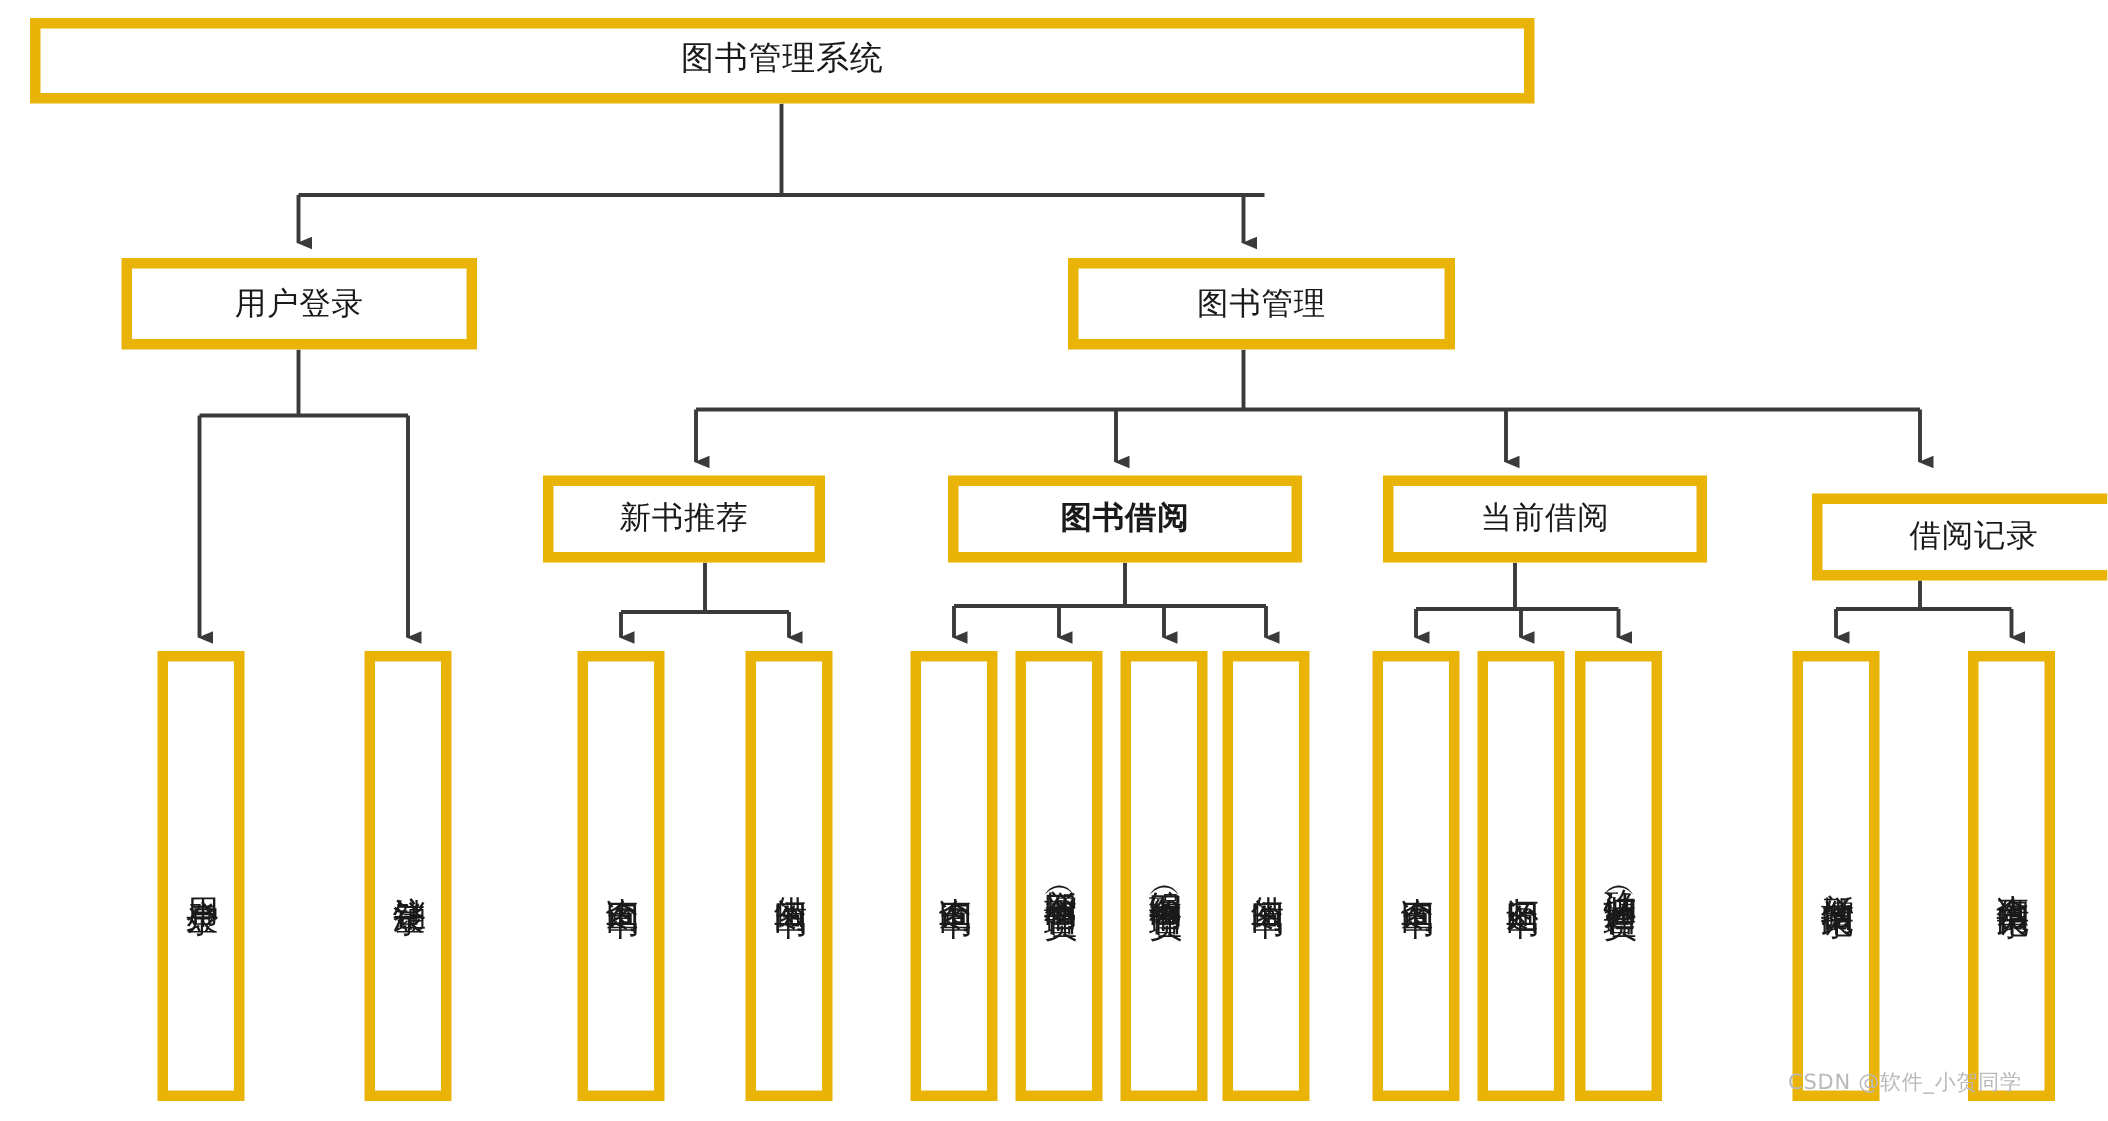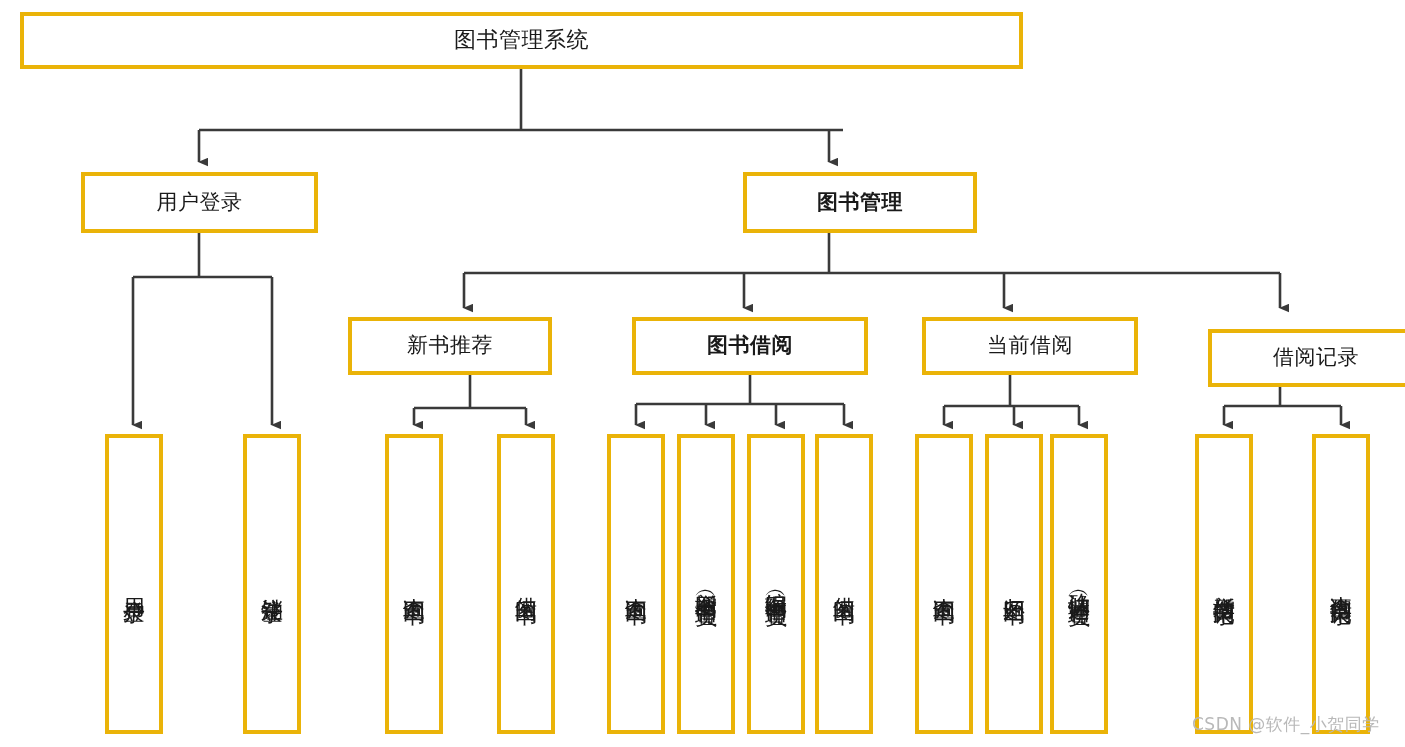--- a/index.html
+++ b/index.html
@@ -23,21 +23,21 @@
     left: 0;
     top: 0;
     width: 1405px;
     height: 747px;
     pointer-events: none;
   }
   .node {
     position: absolute;
     box-sizing: border-box;
     background: #ffffff;
-    border: 4px solid #eab308;
+    border: 7px solid #eab308;
     display: flex;
     align-items: center;
     justify-content: center;
     color: #1a1a1a;
   }
   .node-label {
     display: block;
     text-align: center;
     line-height: 1.12;
     letter-spacing: 0.5px;
@@ -61,21 +61,21 @@
     font-size: 22px;
     line-height: 1.0;
     letter-spacing: 2px;
     white-space: nowrap;
     max-height: 272px;
   }
   .watermark {
     position: absolute;
     left: 1192px;
     top: 713px;
-    font-size: 17px;
+    font-size: 14px;
     color: #b9b9b9;
     white-space: nowrap;
     letter-spacing: 0.5px;
   }
 </style>
 </head>
 <body>
 
 <div id="diagram-root">
 
@@ -129,25 +129,25 @@
     </g>
   </svg>
 
   <div class="node horiz root" style="left:20px; top:12px; width:1003px; height:57px;">
     <span class="node-label">图书管理系统</span>
   </div>
 
   <div class="node horiz" style="left:81px; top:172px; width:237px; height:61px;">
     <span class="node-label">用户登录</span>
   </div>
-  <div class="node horiz" style="left:743px; top:172px; width:234px; height:61px;font-weight:bold;">
+  <div class="node horiz" style="left:712px; top:172px; width:258px; height:61px;">
     <span class="node-label">图书管理</span>
   </div>
 
-  <div class="node horiz" style="left:348px; top:317px; width:204px; height:58px;">
+  <div class="node horiz" style="left:362px; top:317px; width:188px; height:58px;">
     <span class="node-label">新书推荐</span>
   </div>
   <div class="node horiz" style="left:632px; top:317px; width:236px; height:58px;font-weight:bold;">
     <span class="node-label">图书借阅</span>
   </div>
   <div class="node horiz" style="left:902px; top:317px; width:216px; height:58px;margin-left:20px;">
     <span class="node-label">当前借阅</span>
   </div>
   <div class="node horiz" style="left:1172px; top:329px; width:216px; height:58px;margin-left:36px;">
     <span class="node-label">借阅记录</span>

